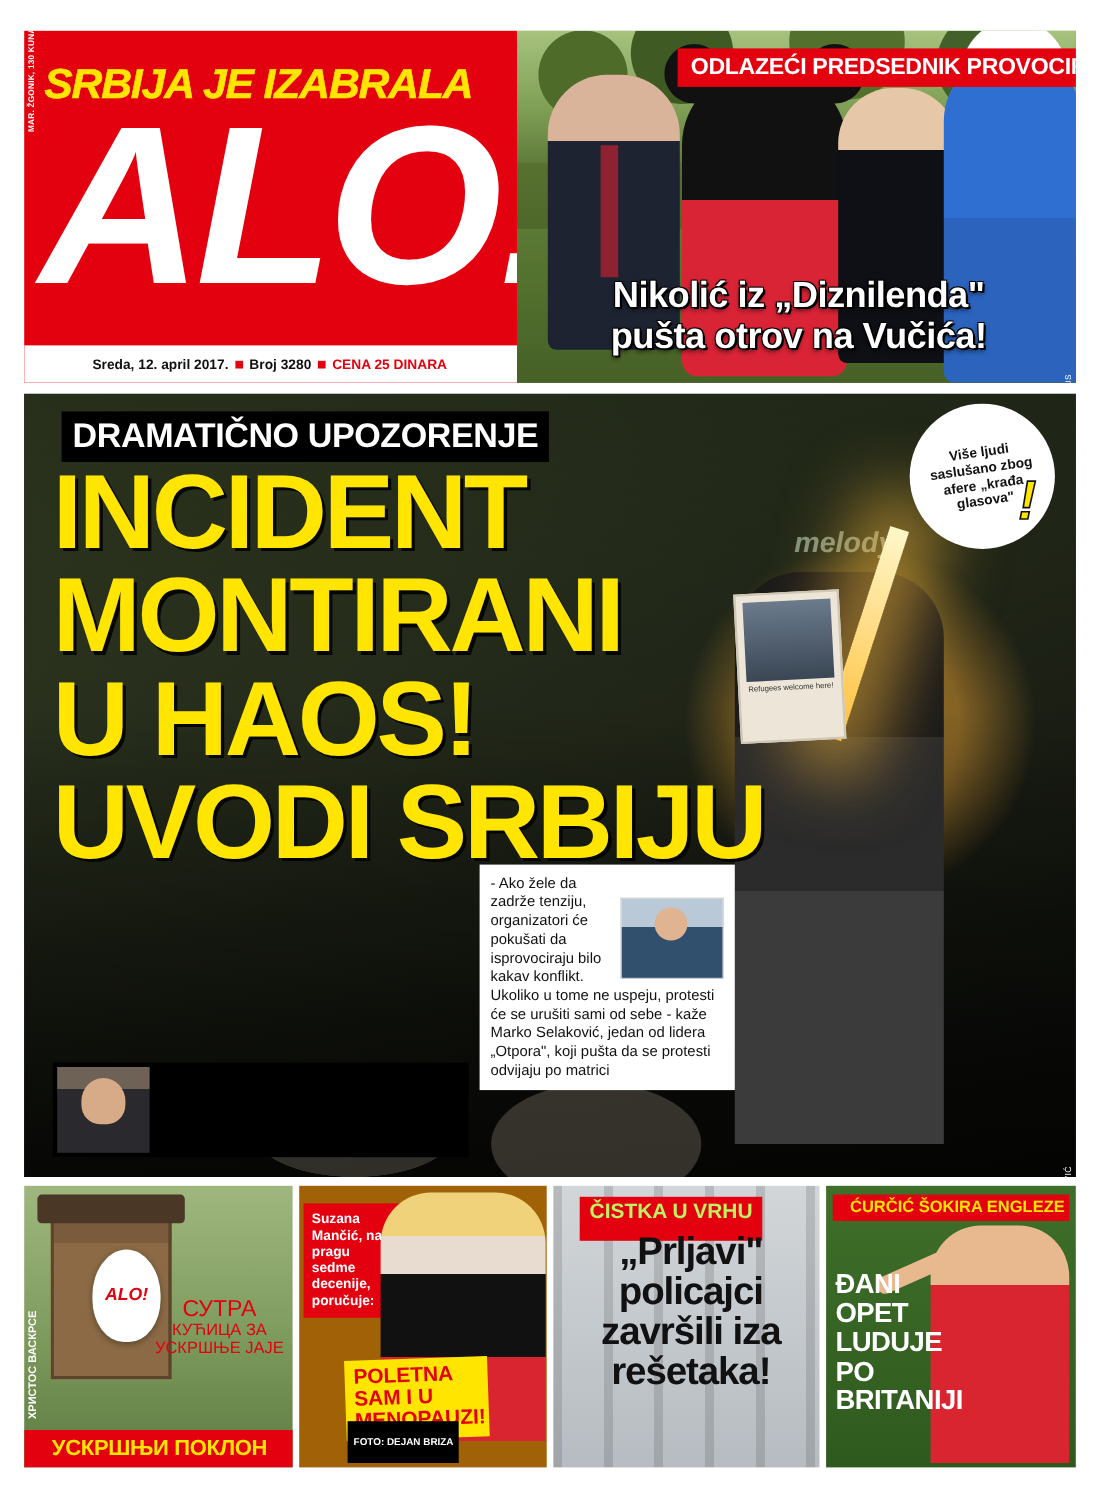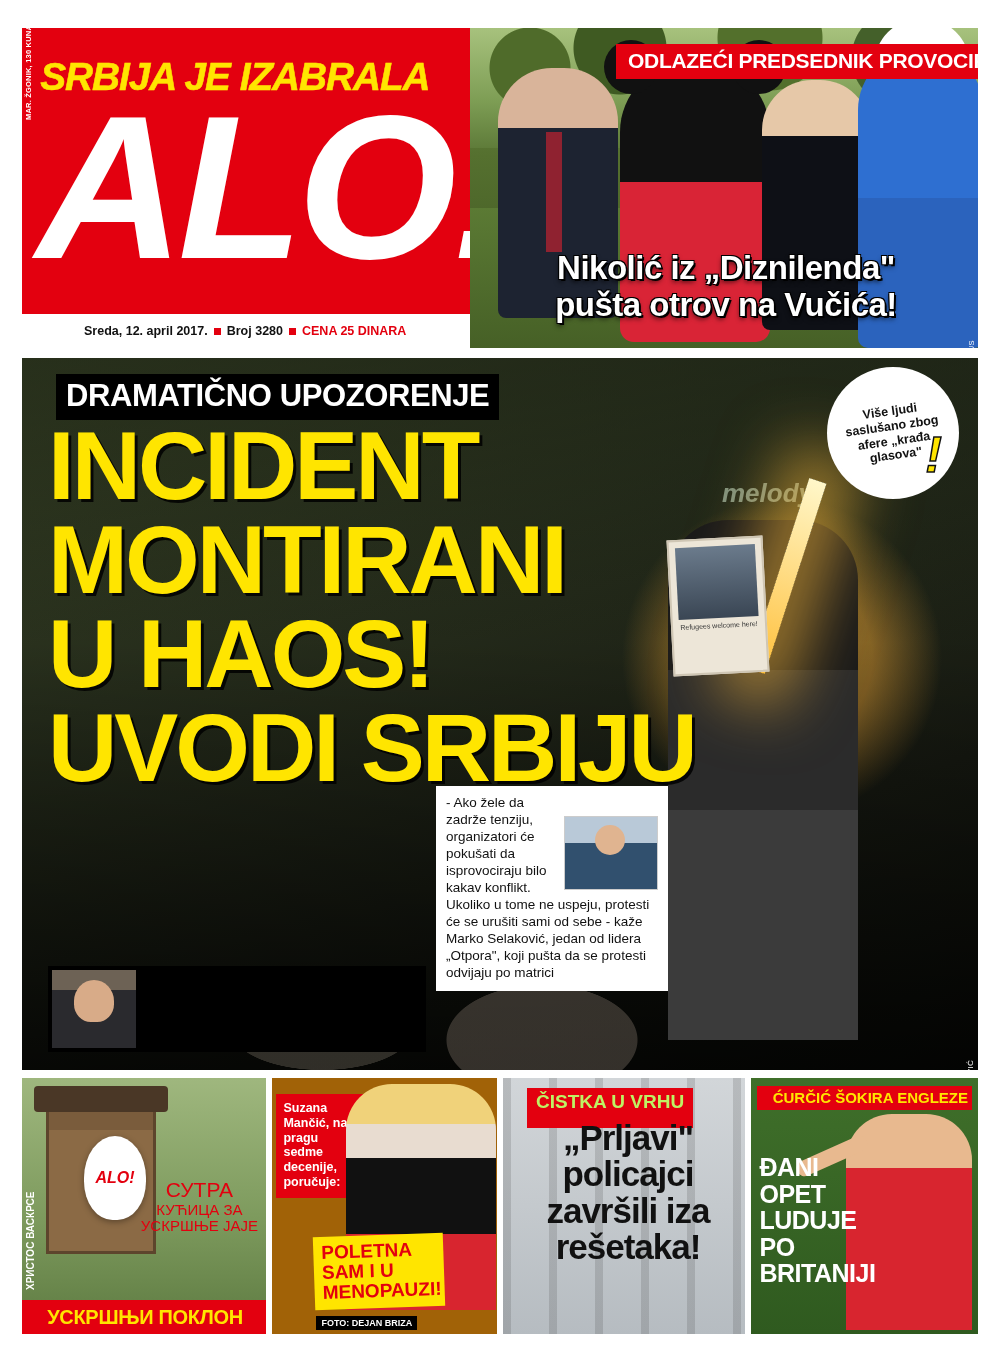--- a/index.html
+++ b/index.html
@@ -436,21 +436,21 @@
   }
   .c2-yellow {
     position: absolute; left: 42px; bottom: 26px; width: 130px;
     background: #ffe500; color: #e3000f; font-weight: bold; font-size: 19px;
     line-height: 1.06; padding: 6px 6px 7px 8px; box-sizing: border-box;
     transform: rotate(-2deg);
   }
   .c2-credit {
     position: absolute; left: 44px; bottom: 4px;
     background: #000; color: #fff; font-size: 9px; font-weight: bold;
-    padding: 2px 5px;
+    padding: 14px 5px;
   }
 
   
   .c3 {
     position: relative;
     width: 244px;
     height: 256px;
     overflow: hidden;
     background: linear-gradient(180deg,#d2d6d9 0%, #b6bcc1 100%);
   }

